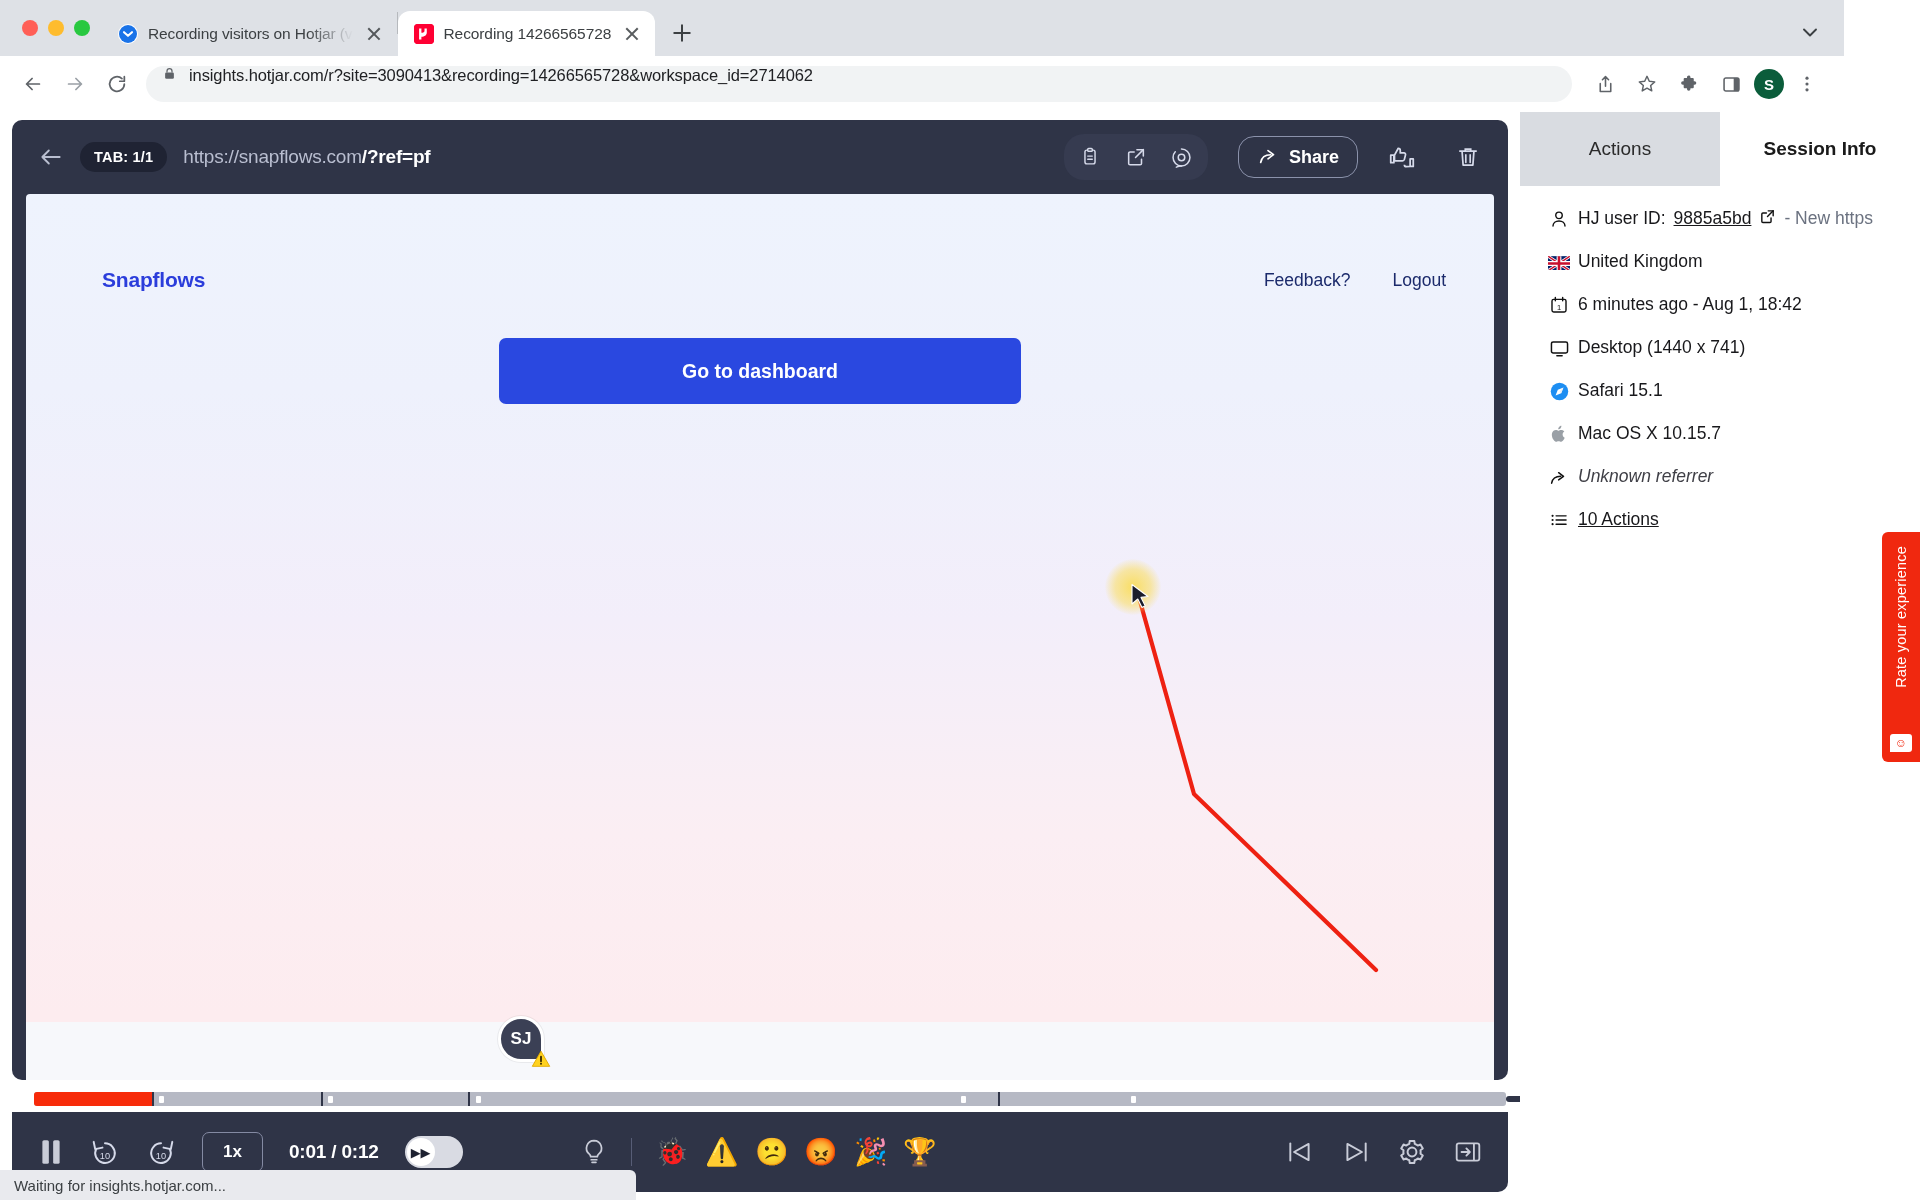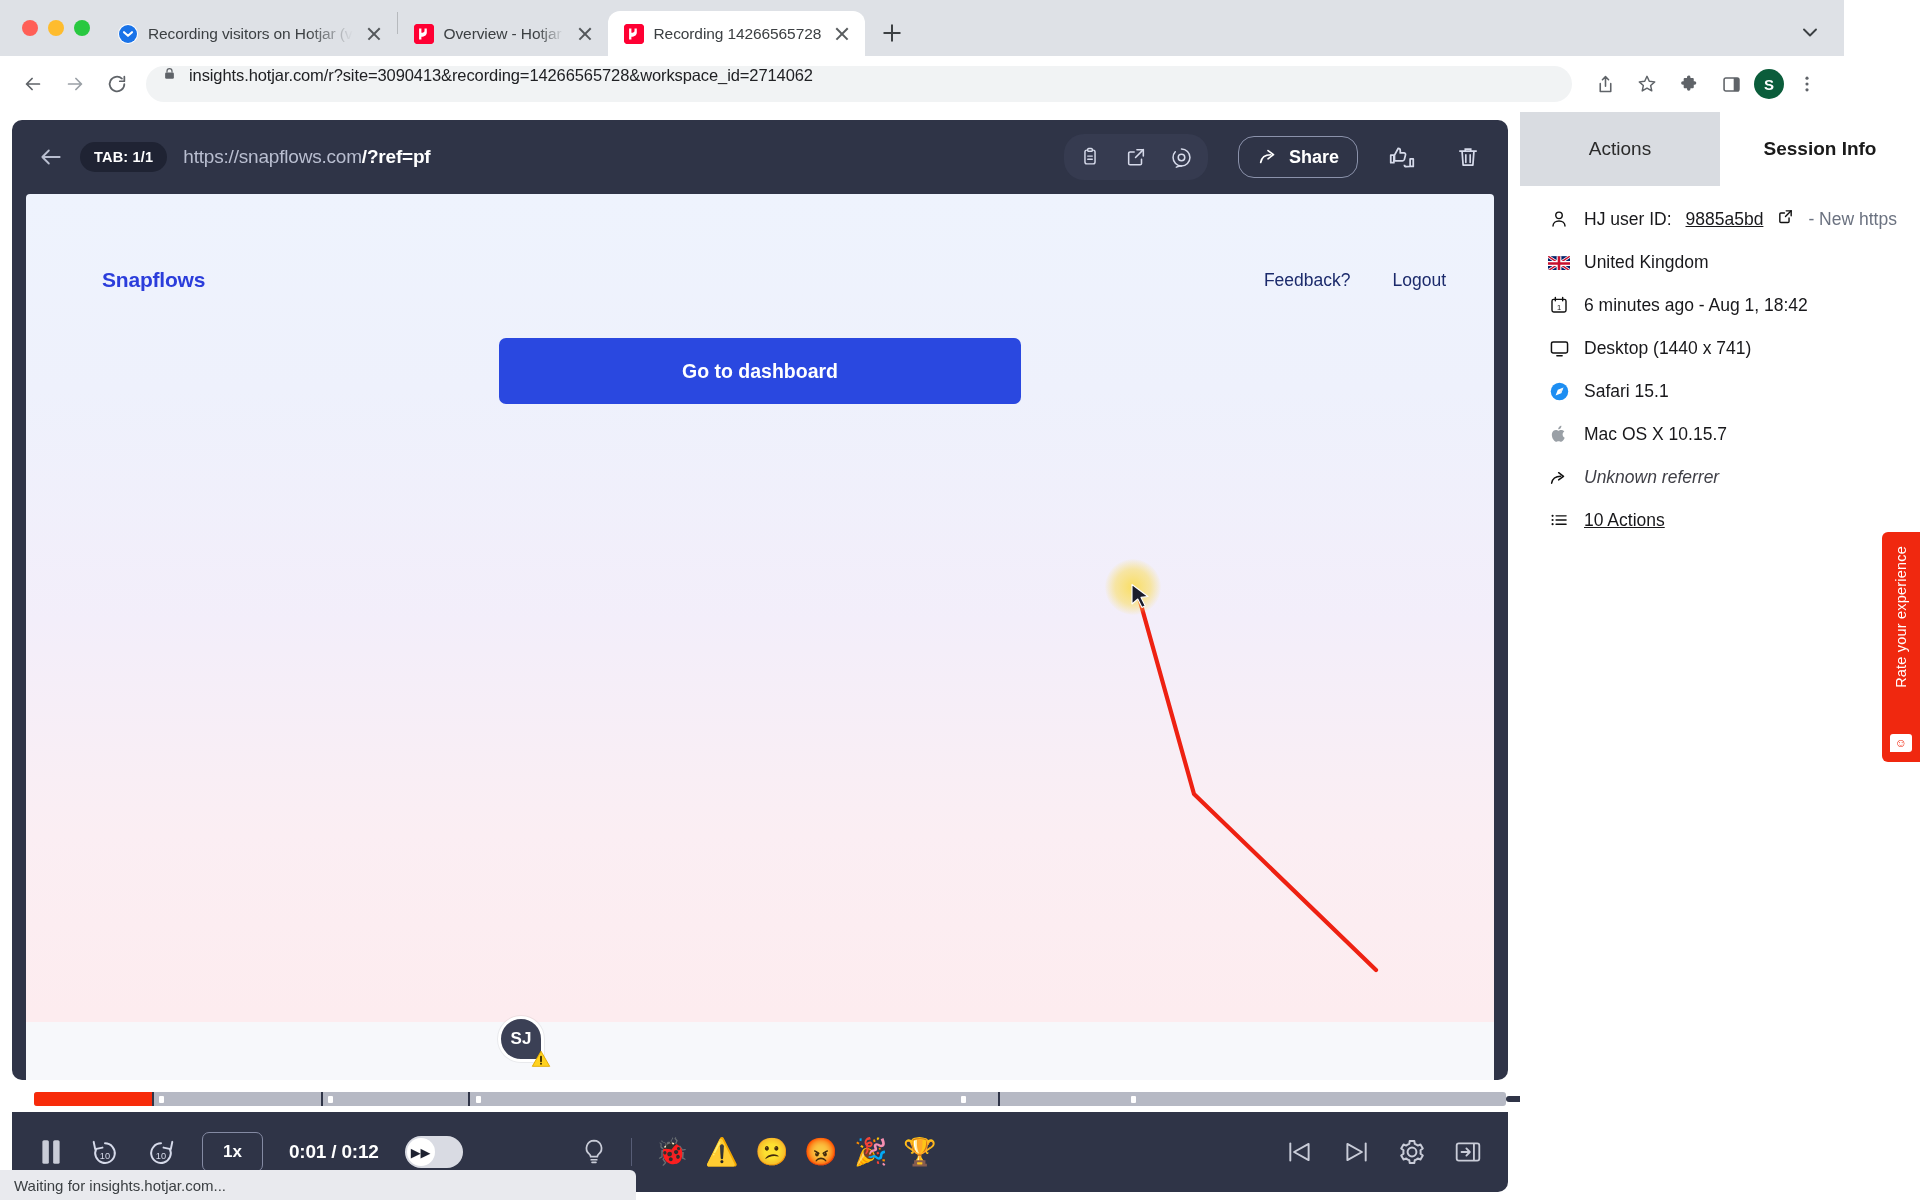--- a/index.html
+++ b/index.html
@@ -163,21 +163,21 @@
   
   .sidebar { width: 400px; position: relative; background:#fff; }
   .side-tabs { display:flex; height: 74px; }
   .side-tab {
     flex: 1; display:flex; align-items:center; justify-content:center;
     font-size: 19px; color:#1a1a1a; font-weight: 700;
   }
   .side-tab.sel { background:#ffffff; }
   .side-tab.unsel { background:#d9dce1; font-weight: 400; color:#2b2b2b; }
   .info-list { padding: 22px 10px 0 28px; display:flex; flex-direction:column; gap: 21px; }
-  .info-row { display:flex; align-items:center; gap: 14px; font-size: 17.5px; color:#18181b; }
+  .info-row { display:flex; align-items:flex-start; gap: 8px; font-size: 17.5px; color:#18181b; }
   .info-ico { width: 22px; height: 22px; flex:0 0 22px; display:flex; align-items:center; justify-content:center; }
   .uline { text-decoration: underline; }
   .muted { color:#6b7280; }
   .ital { font-style: italic; color:#3f3f46; }
   .flag { width: 22px; height: 15px; border-radius: 2px; overflow:hidden; }
 
   .rate-tab {
     position:absolute; right: 0; top: 420px; width: 38px; height: 230px;
     background:#f0280f; border-radius: 6px 0 0 6px; color:#fff;
     display:flex; flex-direction: column; align-items:center; justify-content: space-between; padding: 14px 0 10px;
@@ -210,30 +210,20 @@
         <span class="favicon pocket">
           <svg width="20" height="20" viewBox="0 0 20 20">
               <circle cx="10" cy="10" r="9" fill="#1a73e8"></circle>
               <path d="M6 8.2l4 3.6 4-3.6" stroke="#fff" stroke-width="2.1" fill="none" stroke-linecap="round" stroke-linejoin="round"></path>
             </svg>
         </span>
         <span class="tab-title">Recording visitors on Hotjar (v</span>
         <span class="tab-close"></span>
       </div>
       <div class="tab-sep"></div>
-      <div class="tab inactive">
-        <span class="favicon hotjar">
-          <svg width="20" height="20" viewBox="0 0 20 20">
-              <rect width="20" height="20" rx="4" fill="#f03"></rect>
-              <path d="M7.4 4.6v4.2c1.9 0 3.1-.7 3.1-2.1V4.6h2.3v4c0 2.8-2.3 4.2-5.4 4.2v2.6H5.1V4.6z" fill="#fff"></path>
-            </svg>
-        </span>
-        <span class="tab-title">Overview - Hotjar</span>
-        <span class="tab-close"></span>
-      </div>
       <div class="tab active">
         <span class="favicon hotjar">
           <svg width="20" height="20" viewBox="0 0 20 20">
               <rect width="20" height="20" rx="4" fill="#f03"></rect>
               <path d="M7.4 4.6v4.2c1.9 0 3.1-.7 3.1-2.1V4.6h2.3v4c0 2.8-2.3 4.2-5.4 4.2v2.6H5.1V4.6z" fill="#fff"></path>
             </svg>
         </span>
         <span class="tab-title">Recording 14266565728</span>
         <span class="tab-close"></span>
       </div>

